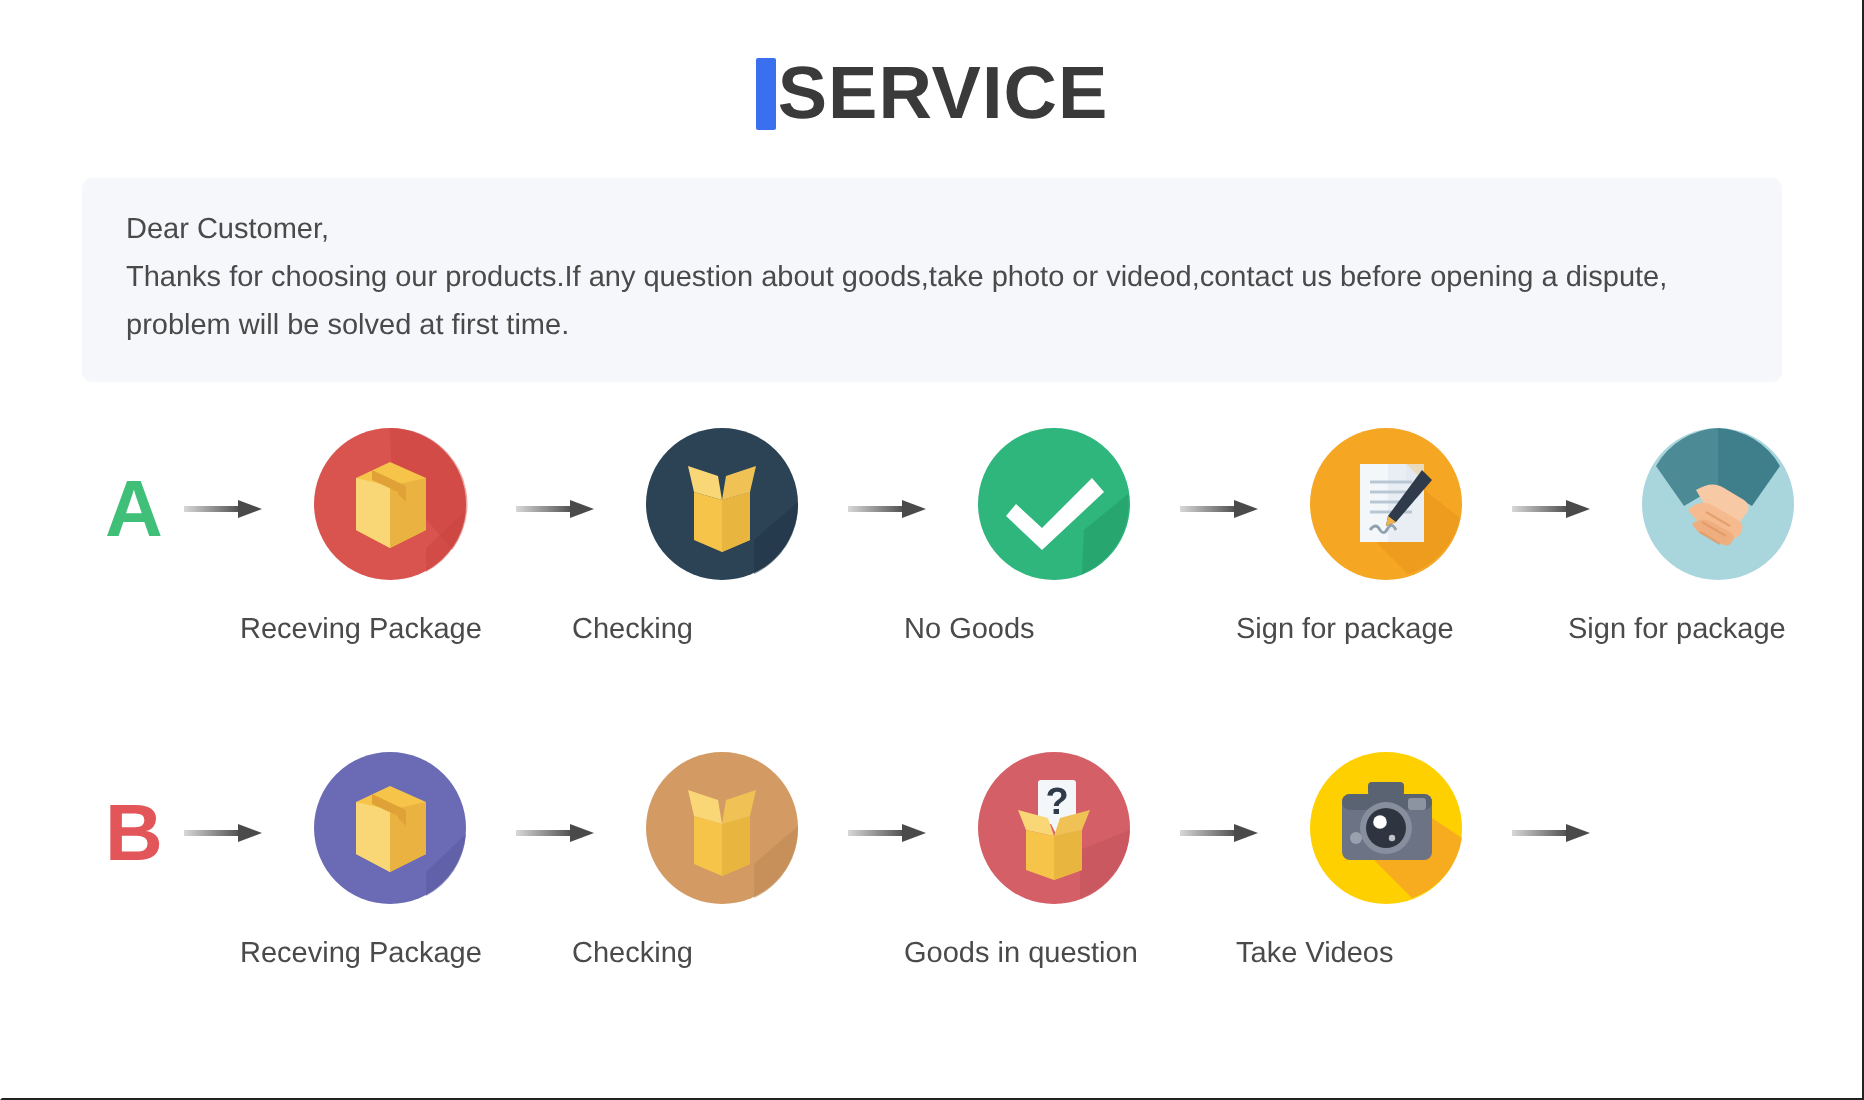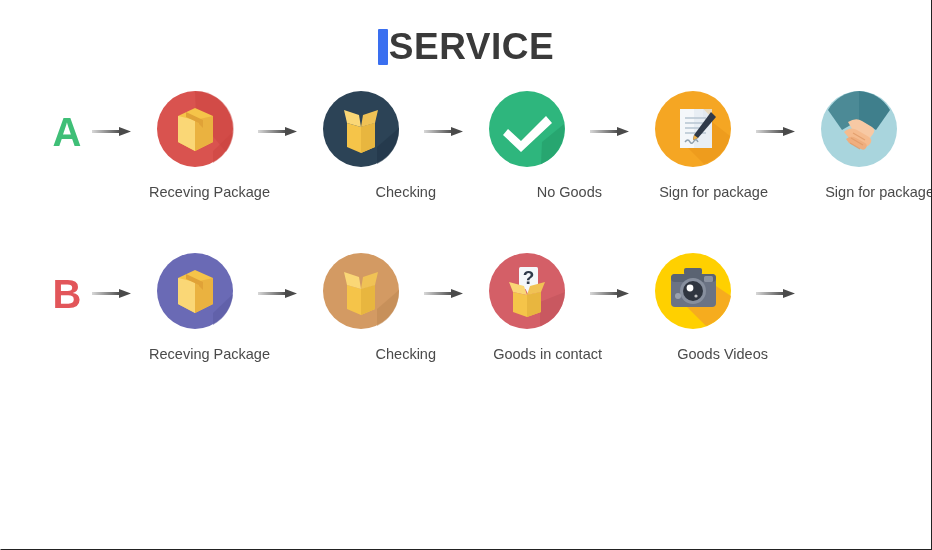--- a/index.html
+++ b/index.html
@@ -107,34 +107,39 @@
     width: 78px;
     height: 78px;
     position: relative;
   }
   .step-icon svg { display: block; }
   .step-label {
     margin-top: 14px;
     font-size: 14.5px;
     line-height: 20px;
     color: #4a4a4a;
-    text-align: right;
+    text-align: left;
     width: 150px;
   }
 </style>
 </head>
 <body>
 
 <div class="page">
 
   <div class="title-wrap">
     <span class="title-bar"></span>
     <span class="title-text">SERVICE</span>
   </div>
 
+  <div class="notice">
+    <p>Dear Customer,</p>
+    <p>Thanks for choosing our products.If any question about goods,take photo or videod,contact us before opening a dispute,</p>
+    <p>problem will be solved at first time.</p>
+  </div>
 
   <div class="flow flow-a">
     <div class="row-letter letter-a">A</div>
 
     <div class="arrow">
       <svg width="40" height="16" viewBox="0 0 40 16">
         <defs>
             <linearGradient id="agA0" x1="0" y1="0" x2="1" y2="0">
           <stop offset="0" stop-color="#d8d8d8"></stop>
               <stop offset="1" stop-color="#4a4a4a"></stop>
@@ -356,21 +361,21 @@
           <path d="M52 50 L77 40 A38 38 0 0 1 52 74 Z" fill="#c2535b" opacity="0.6"></path>
           <rect x="31" y="15" width="19" height="22" rx="1.5" fill="#f4f7fa"></rect>
           <polygon points="37,36 44,36 40,42" fill="#f4f7fa"></polygon>
           <text x="40.5" y="32" font-family="Liberation Sans, sans-serif" font-size="19" font-weight="bold" fill="#2f3a4a" text-anchor="middle">?</text>
           <path d="M25 40 L39 43 L53 40 L53 60 L39 65 L25 60 Z" fill="#f5c449"></path>
           <path d="M39 43 L53 40 L53 60 L39 65 Z" fill="#e8b63f"></path>
           <path d="M25 40 L21 30 L36 34 L39 43 Z" fill="#fad776"></path>
           <path d="M53 40 L57 30 L42 34 L39 43 Z" fill="#f0c255"></path>
         </svg>
       </div>
-      <div class="step-label">Goods in contact</div>
+      <div class="step-label">Goods in question</div>
     </div>
 
     <div class="arrow">
       <svg width="40" height="16" viewBox="0 0 40 16">
         <defs>
             <linearGradient id="agB3" x1="0" y1="0" x2="1" y2="0">
           <stop offset="0" stop-color="#d8d8d8"></stop>
               <stop offset="1" stop-color="#4a4a4a"></stop>
         </linearGradient>
           </defs>
@@ -388,21 +393,21 @@
           <rect x="17" y="22" width="45" height="33" rx="4" fill="#6b7384"></rect>
           <rect x="17" y="22" width="45" height="8" rx="4" fill="#5a6372"></rect>
           <rect x="50" y="24" width="9" height="6" rx="1.5" fill="#8c93a1"></rect>
           <circle cx="39" cy="39" r="13" fill="#878f9e"></circle>
           <circle cx="39" cy="39" r="10" fill="#2f3540"></circle>
           <circle cx="36" cy="36" r="3.4" fill="#ffffff"></circle>
           <circle cx="42" cy="44" r="1.6" fill="#ffffff" opacity="0.7"></circle>
           <circle cx="24" cy="44" r="3" fill="#9aa1ae"></circle>
         </svg>
       </div>
-      <div class="step-label">Goods Videos</div>
+      <div class="step-label">Take Videos</div>
     </div>
 
     <div class="arrow">
       <svg width="40" height="16" viewBox="0 0 40 16">
         <defs>
             <linearGradient id="agB4" x1="0" y1="0" x2="1" y2="0">
           <stop offset="0" stop-color="#d8d8d8"></stop>
               <stop offset="1" stop-color="#4a4a4a"></stop>
         </linearGradient>
           </defs>

